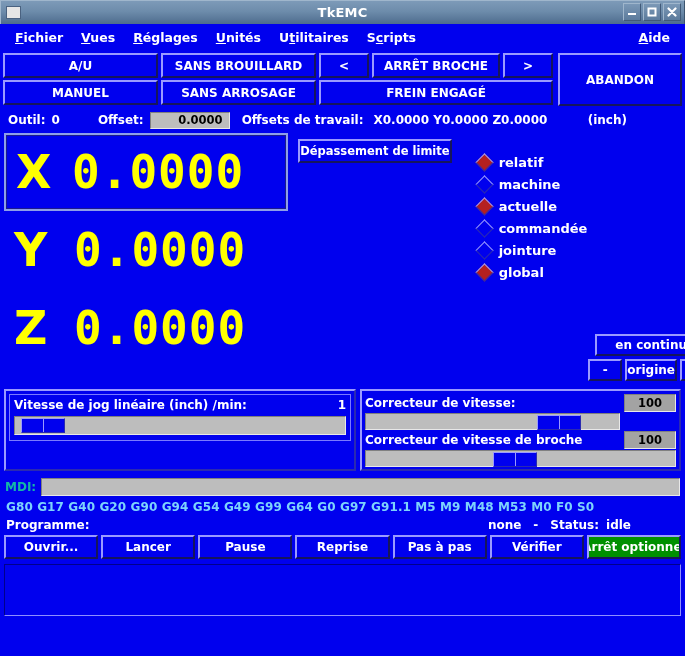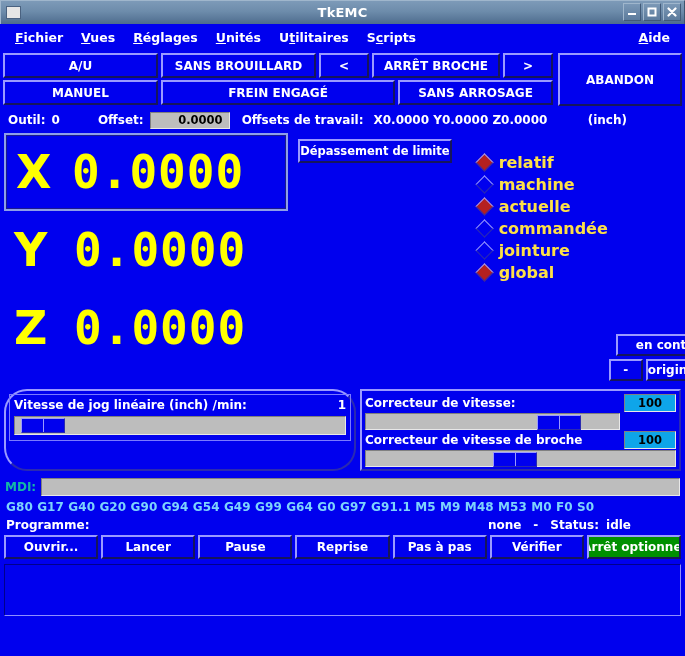--- a/index.html
+++ b/index.html
@@ -232,22 +232,22 @@
     transform: rotate(45deg);
     background: #0000ee;
     border: 1px solid #9a9aff;
     border-right-color: #2a2ab0;
     border-bottom-color: #2a2ab0;
     box-sizing: border-box;
     flex: 0 0 auto;
   }
   .diamond.on { background: #b52020; }
   .radio-lbl {
-    color: #fde047;
-    font-size: 16px;
+    color: #ffffff;
+    font-size: 13px;
     font-weight: bold;
   }
   .jog-mode-wrap { margin-top: auto; padding-bottom: 4px; }
   .jog-mode-btn {
     height: 22px;
     margin: 0 8px 3px 8px;
     font-size: 12px;
   }
   .jog-inc-row {
     display: flex;
@@ -270,21 +270,20 @@
     border: 2px solid #9a9aff;
     border-right-color: #2a2ab0;
     border-bottom-color: #2a2ab0;
     background: #0000ee;
     box-sizing: border-box;
   }
   .jogspeed-panel {
     width: 352px;
     padding: 3px;
     box-sizing: border-box;
-    border-radius: 23px;
   }
   .jog-inner {
     border: 1px solid #7a7aff;
     box-sizing: border-box;
     padding: 3px 4px 5px 4px;
   }
   .jog-label-row {
     display: flex;
     justify-content: space-between;
     color: #ffffff;
@@ -335,21 +334,21 @@
     height: 20px;
   }
   .ovr-title {
     color: #ffffff;
     font-size: 12px;
     font-weight: bold;
   }
   .ovr-val {
     width: 52px;
     height: 18px;
-    background: #0ea5e9;
+    background: #a3a3a3;
     border: 1px solid #808080;
     border-right-color: #e8e8e8;
     border-bottom-color: #e8e8e8;
     color: #000000;
     font-size: 11.5px;
     font-weight: bold;
     display: flex;
     align-items: center;
     justify-content: center;
     box-sizing: border-box;
@@ -469,22 +468,22 @@
     <div class="mode-left">
       <div class="moderow">
         <div class="btn" style="width:155px;height:25px">A/U</div>
         <div class="btn" style="width:155px;height:25px">SANS BROUILLARD</div>
         <div class="btn" style="width:50px;height:25px">&lt;</div>
         <div class="btn" style="width:128px;height:25px">ARRÊT BROCHE</div>
         <div class="btn" style="width:50px;height:25px">&gt;</div>
       </div>
       <div class="moderow">
         <div class="btn" style="width:155px;height:25px">MANUEL</div>
+        <div class="btn" style="width:155px;height:25px">SANS ARROSAGE</div>
         <div class="btn" style="width:234px;height:25px">FREIN ENGAGÉ</div>
-        <div class="btn" style="width:155px;height:25px">SANS ARROSAGE</div>
       </div>
     </div>
     <div class="btn mode-abandon" style="height:53px">ABANDON</div>
   </div>
 
   <div class="toolrow">
     <span class="lbl">Outil:</span>
     <span style="margin-right:38px">0</span>
     <span class="lbl">Offset:</span>
     <div class="offset-entry">0.0000</div>

